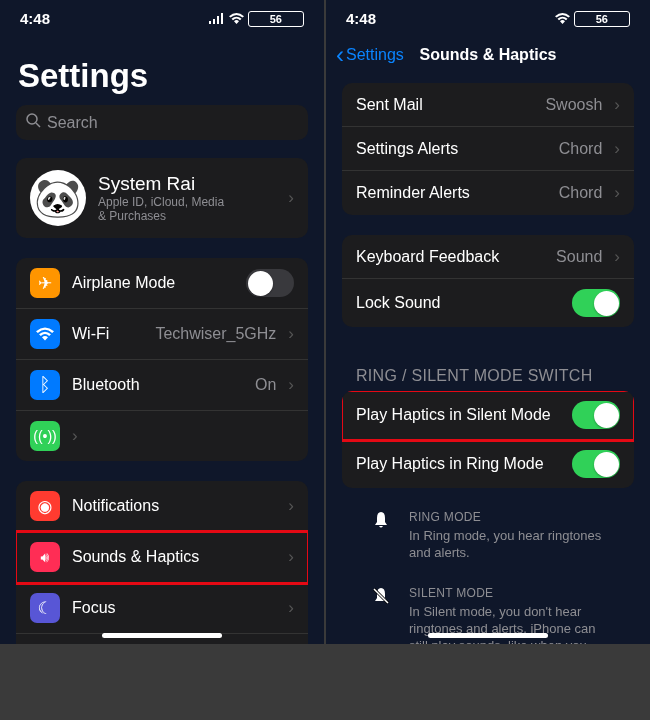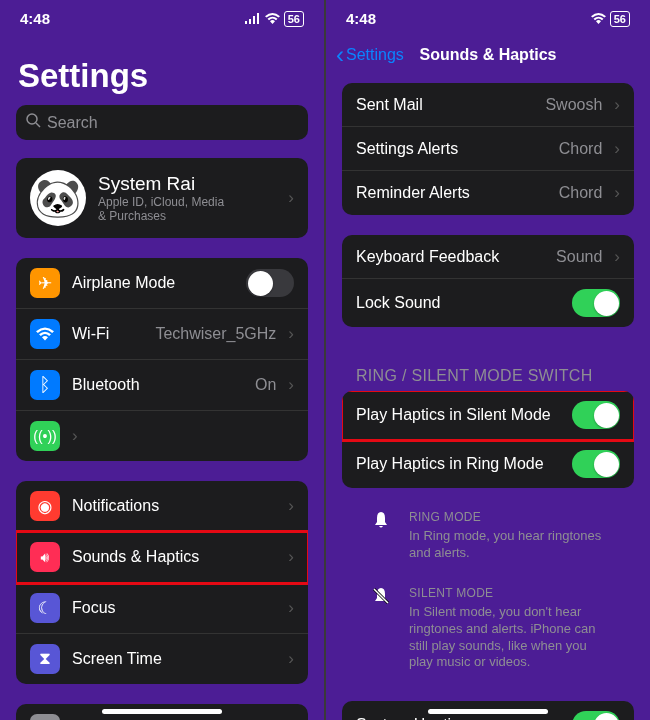--- a/index.html
+++ b/index.html
@@ -1,21 +1,21 @@
 <!DOCTYPE html>
 <html><head>
   <meta charset="utf-8">
   <style>
     * { margin: 0; padding: 0; box-sizing: border-box; font-family: -apple-system, BlinkMacSystemFont, 'Segoe UI', sans-serif; }
     body { background: #3a3a3a; display: flex; gap: 2px; width: 650px; height: 720px; overflow: hidden; }
-    .phone { width: 324px; height: 720px; background: #4c1d95; position: relative; overflow: hidden; }
+    .phone { width: 324px; height: 644px; background: #0f172a; position: relative; overflow: hidden; }
     .status-bar { display: flex; justify-content: space-between; align-items: center; padding: 10px 20px 6px; color: #fff; font-size: 15px; font-weight: 600; }
     .status-right { display: flex; align-items: center; gap: 4px; }
     .status-icon { display: inline-block; vertical-align: middle; }
-    .battery-box { border: 1px solid #fff; border-radius: 3px; padding: 1px 3px; font-size: 11px; font-weight: 700; display: inline-flex; align-items: center; }
+    .battery-box { border: 1px solid #fff; border-radius: 3px; padding: 1px 21px; font-size: 11px; font-weight: 700; display: inline-flex; align-items: center; }
     .page-title { color: #fff; font-size: 33px; font-weight: 700; padding: 24px 18px 10px; }
     .search-bar { margin: 0 16px 18px; background: #1c1c1e; border-radius: 10px; padding: 8px 10px; display: flex; align-items: center; gap: 6px; color: #8e8e93; font-size: 16px; }
     .section { margin: 0 16px 20px; background: #1c1c1e; border-radius: 10px; overflow: hidden; }
     .row { display: flex; align-items: center; padding: 10px 14px; border-bottom: 0.5px solid #333; min-height: 44px; position: relative; }
     .row:last-child { border-bottom: none; }
     .row-icon { width: 30px; height: 30px; border-radius: 7px; margin-right: 12px; display: flex; align-items: center; justify-content: center; flex-shrink: 0; }
     .row-label { color: #fff; font-size: 16px; flex: 1; }
     .row-detail { color: #8e8e93; font-size: 16px; margin-right: 12px; }
     .chevron { color: #555; font-size: 17px; font-weight: 300; }
     .profile-row { padding: 12px 14px; }

